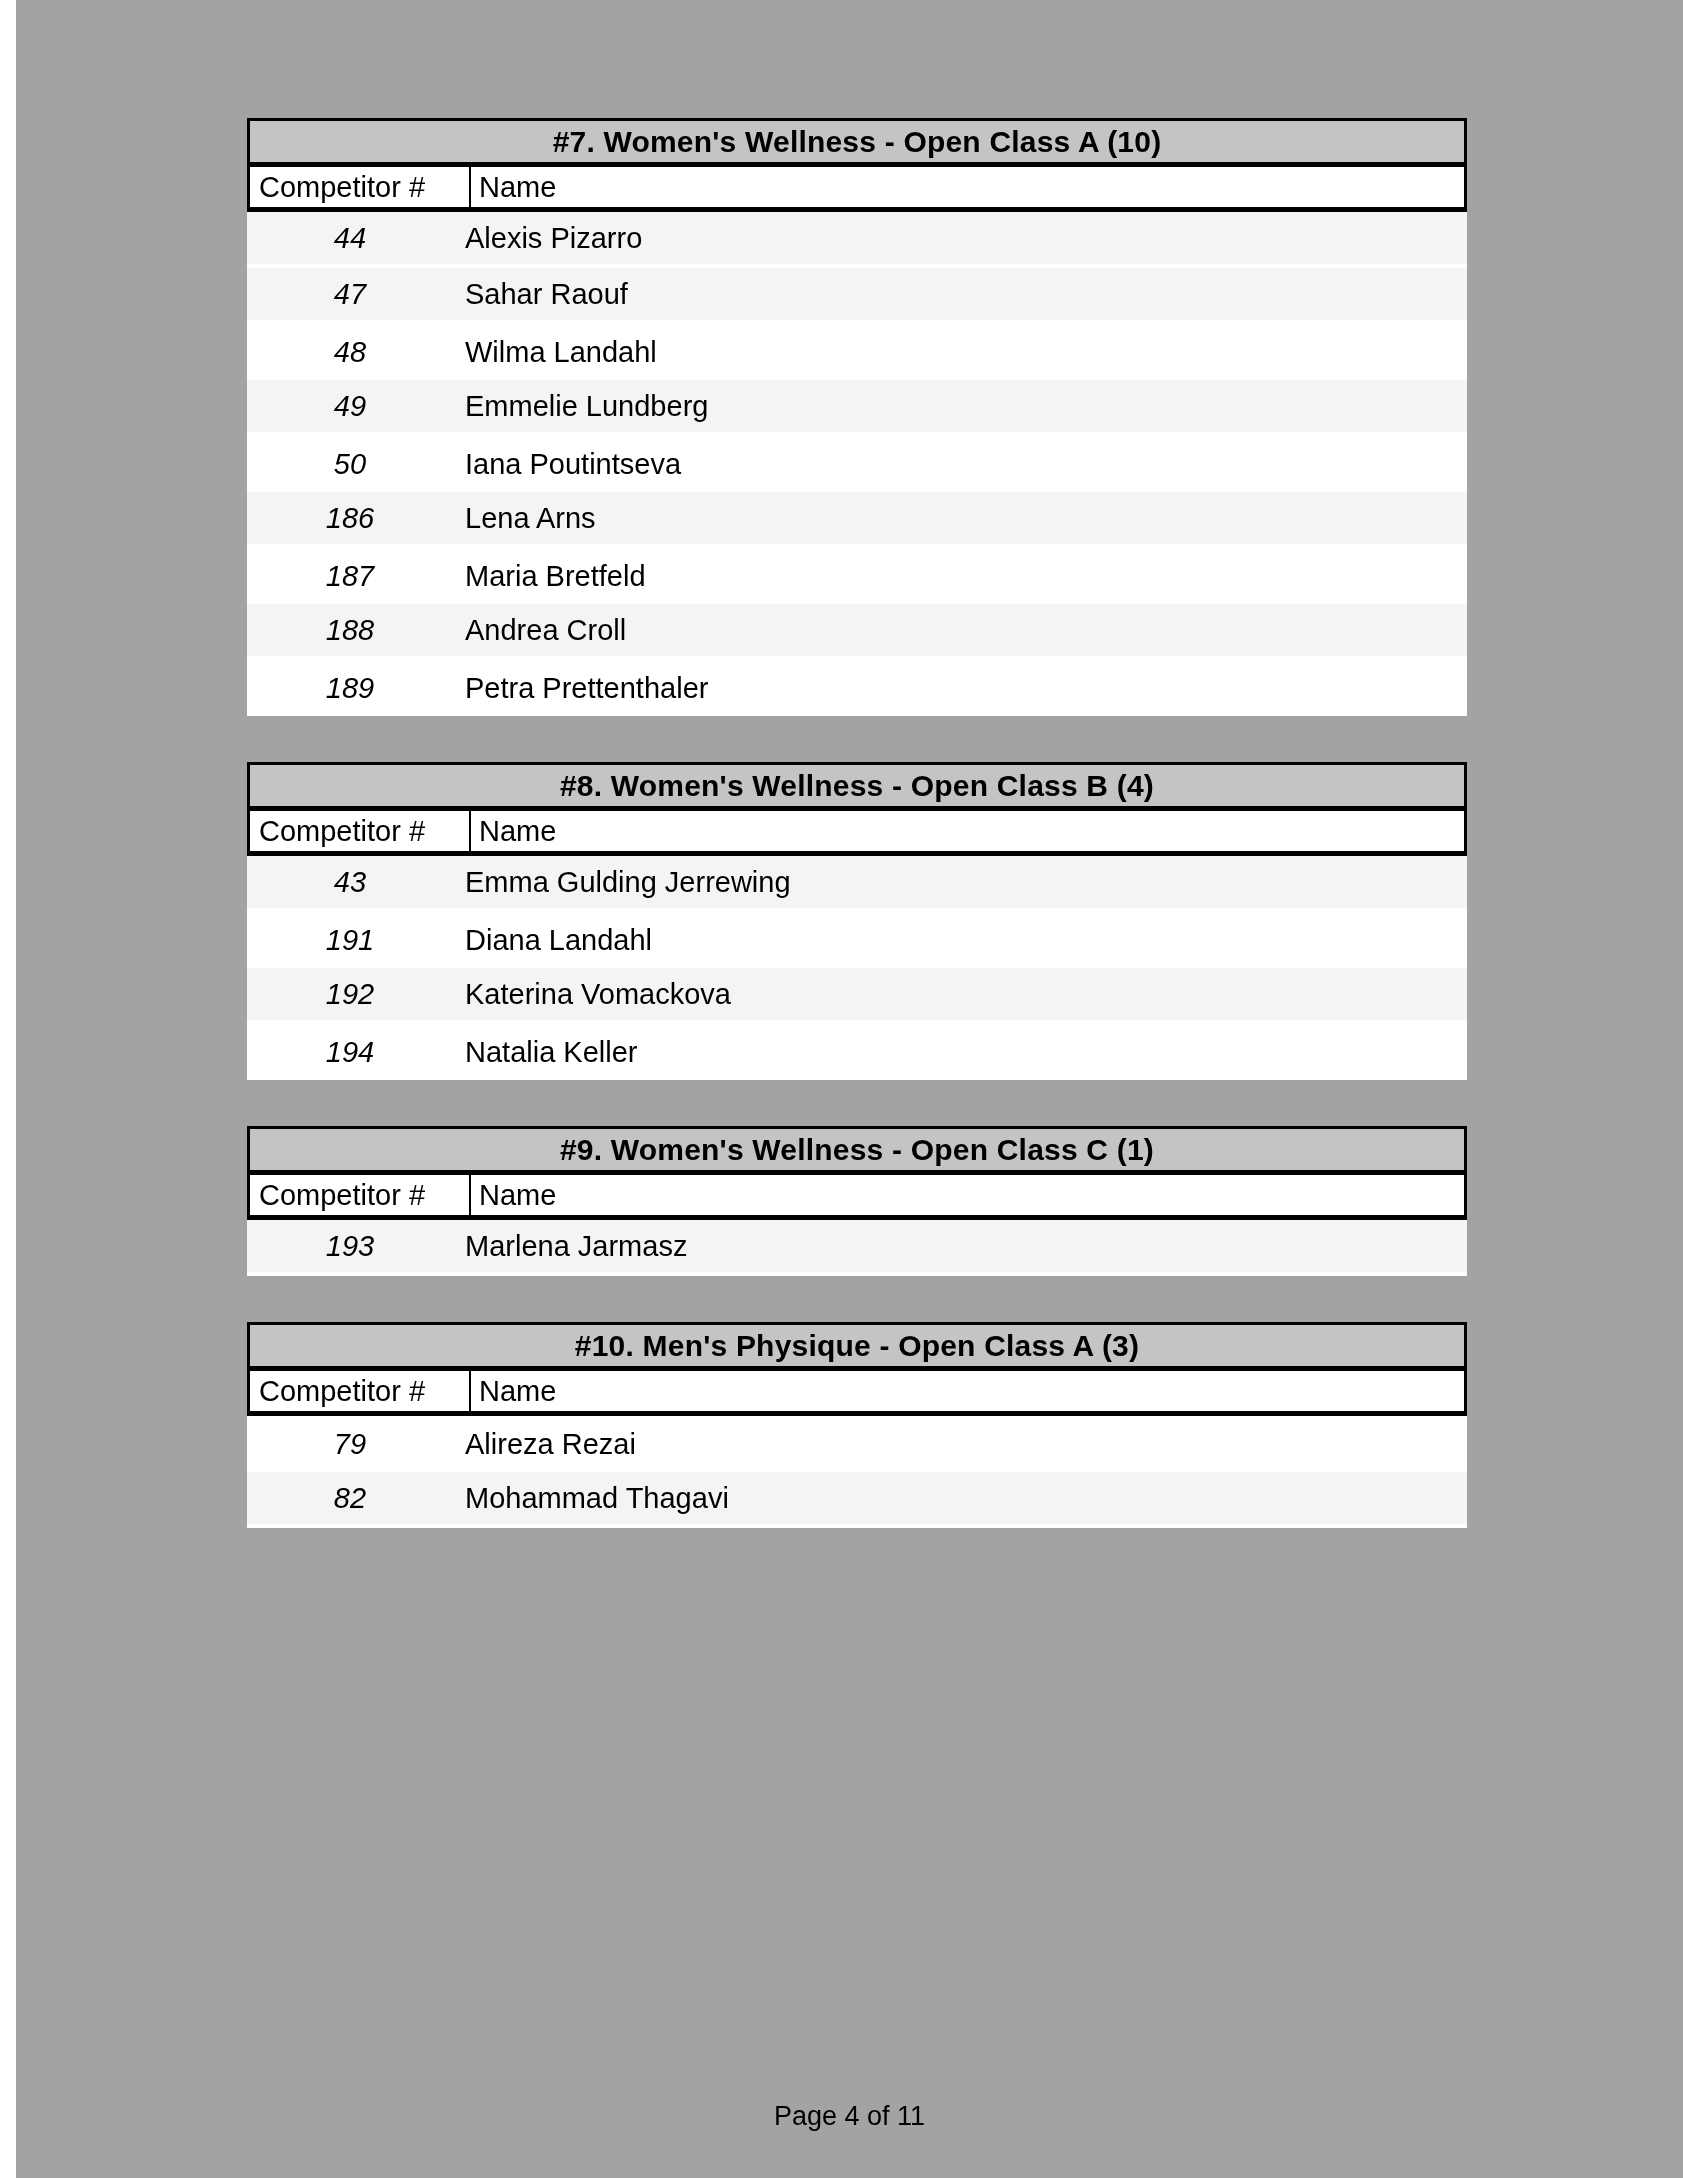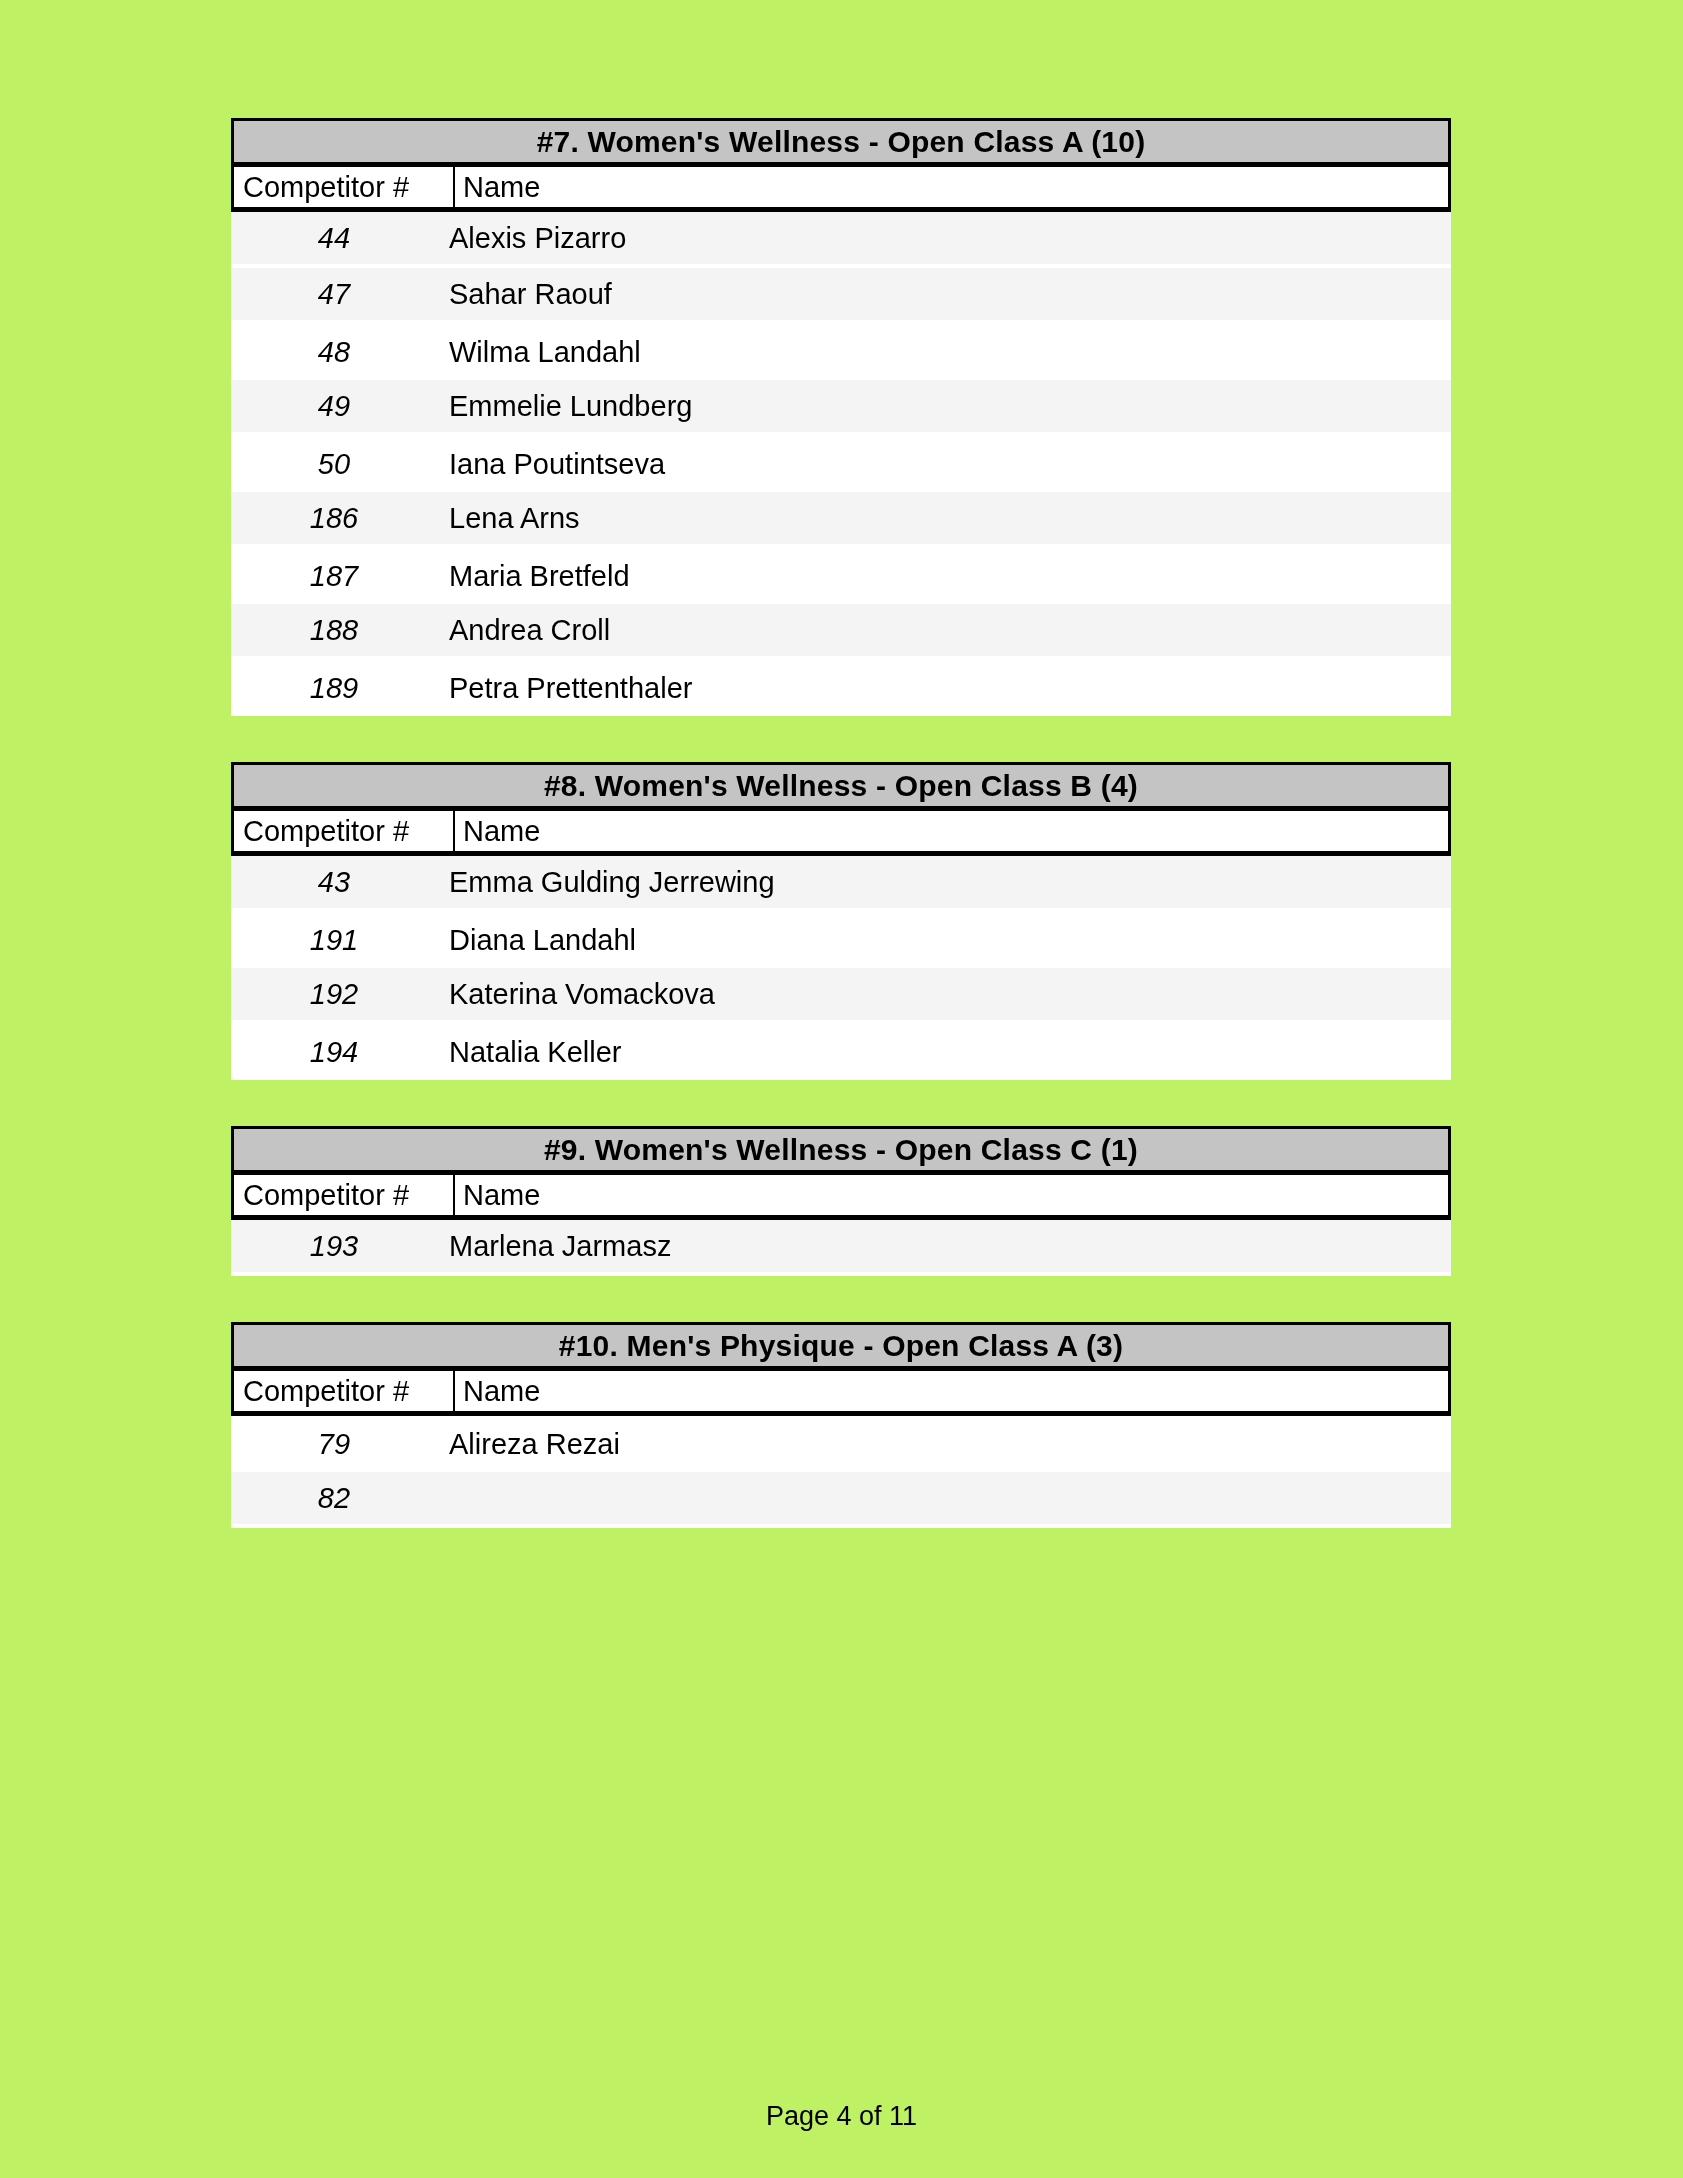--- a/index.html
+++ b/index.html
@@ -7,21 +7,22 @@
   body {
     width: 1683px;
     height: 2178px;
     position: relative;
     font-family: "Liberation Sans", sans-serif;
     color: #000000;
   }
   .page {
     position: absolute;
     inset: 0;
-    background: #bef264;
+    background: #a3a3a3;
+    margin-left: 16px;
   }
   #tables {
     position: absolute;
     left: 231px;
     top: 118px;
     width: 1220px;
   }
   .comp-table { margin-bottom: 46px; }
   .title-bar {
     height: 49px;
@@ -200,19 +201,20 @@
     </div>
     <div class="rows">
 
   <div class="data-row">
     <div class="num-col">79</div>
     <div class="name-col">Alireza Rezai</div>
   </div>
 
   <div class="data-row stripe">
     <div class="num-col">82</div>
+    <div class="name-col">Mohammad Thagavi</div>
   </div>
 </div>
   </section>
 </div>
   <div class="footer">Page 4 of 11</div>
 </div>
 
 
 </body></html>

